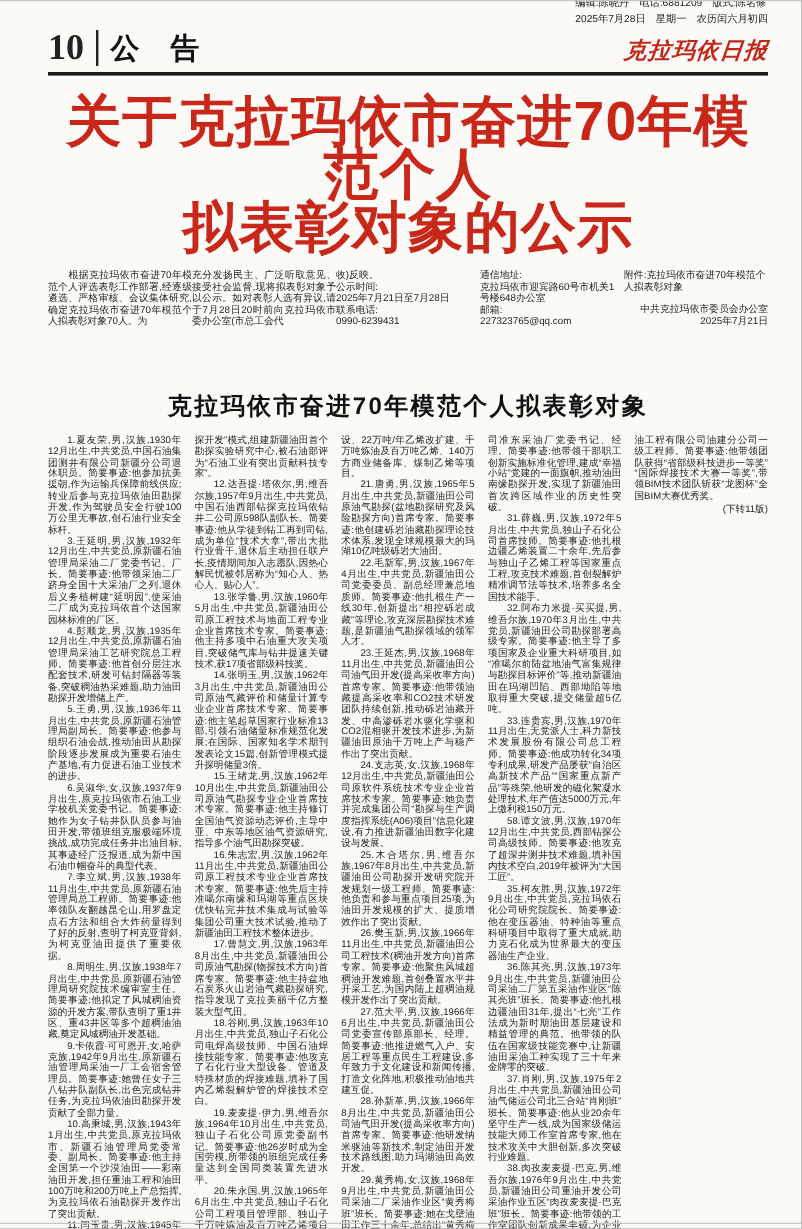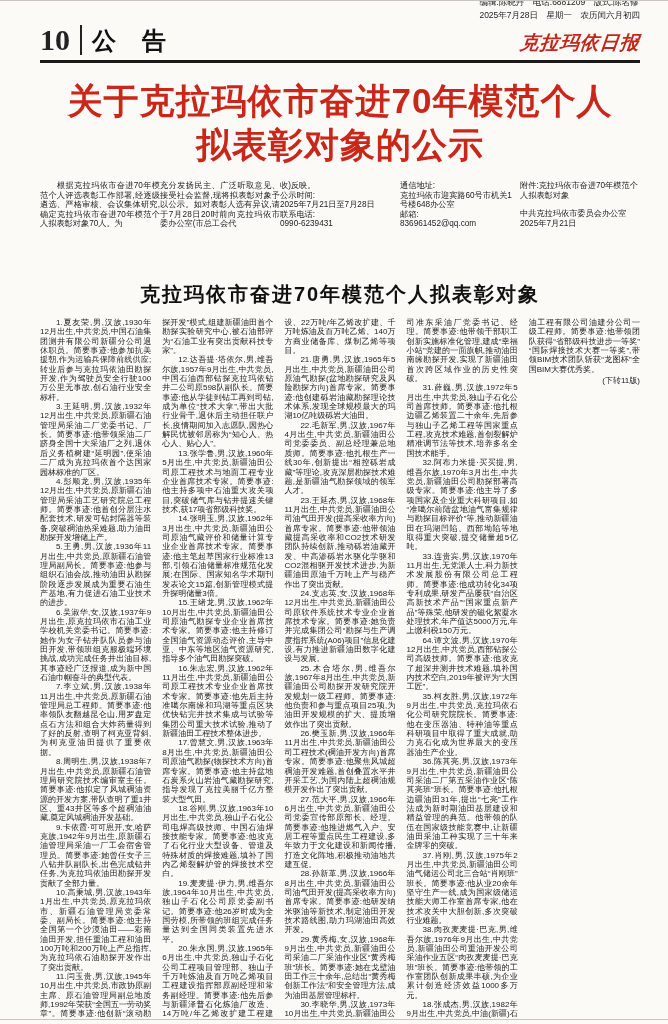--- a/index.html
+++ b/index.html
@@ -25,30 +25,30 @@
   .ph-meta{font-size:8.5px;line-height:12.5px;color:#222;text-align:left;white-space:pre-line;}
   .ph-masthead{
     font-family:"DejaVu Serif",serif;font-style:italic;font-weight:bold;
     font-size:19px;line-height:22px;color:#c2271b;transform:skewX(-6deg);
     letter-spacing:1px;white-space:nowrap;padding-bottom:2px;
   }
   .ph-rule{height:3px;background:#1a1a1a;margin-top:5px;}
   
   .title{
     margin-top:16px;text-align:center;color:#c8271a;
-    font-weight:900;font-size:35px;line-height:44px;letter-spacing:1px;
+    font-weight:900;font-size:46px;line-height:44px;letter-spacing:1px;
     font-family:"Liberation Sans",sans-serif;
   }
   
   .intro{display:flex;gap:0;margin-top:14px;height:90px;overflow:hidden;}
   .intro .col{flex:1;font-size:8.2px;line-height:9.6px;color:#222;}
   .intro .just{text-align:justify;}
   .intro .indent{text-indent:17px;}
   .intro .pre{white-space:pre-line;}
-  .sig{text-align:left;white-space:pre-line;margin-top:9px;}
+  .sig{text-align:right;white-space:pre-line;margin-top:9px;}
   
   .list-heading{
     text-align:center;font-weight:900;font-size:20px;letter-spacing:2px;
     color:#111;margin:10px 0 10px 0;font-family:"Liberation Sans",sans-serif;
   }
   .entries{
     column-count:5;column-gap:11px;height:706px;column-fill:auto;
     font-size:8px;line-height:9.35px;text-align:justify;color:#222;
   }
   .entries p{margin:0;text-indent:16px;}
@@ -81,21 +81,21 @@
     <div class="col just indent">根据克拉玛依市奋进70年模范个人评选表彰工作部署,经逐级遴选、严格审核、会议集体研究,确定克拉玛依市奋进70年模范个人拟表彰对象70人。为</div>
     <div class="col just">充分发扬民主、广泛听取意见、接受社会监督,现将拟表彰对象予以公示。如对表彰人选有异议,请于7月28日20时前向克拉玛依市委办公室(市总工会代</div>
     <div class="col pre">收)反映。
 公示时间:
 2025年7月21日至7月28日
 联系电话:
 0990-6239431</div>
     <div class="col pre">通信地址:
 克拉玛依市迎宾路60号市机关1号楼648办公室
 邮箱:
-836961452@qq.com</div>
+227323765@qq.com</div>
     <div class="col">
       <div>附件:克拉玛依市奋进70年模范个人拟表彰对象</div>
       <div class="sig">中共克拉玛依市委员会办公室
 2025年7月21日</div>
     </div>
   </div>
 
   <div class="list-heading">克拉玛依市奋进70年模范个人拟表彰对象</div>
 
   <div class="entries">
@@ -125,21 +125,21 @@
       <p>24.支志英,女,汉族,1968年12月出生,中共党员,新疆油田公司原软件系统技术专业企业首席技术专家。简要事迹:她负责并完成集团公司“勘探与生产调度指挥系统(A06)项目”信息化建设,有力推进新疆油田数字化建设与发展。</p>
       <p>25.木合塔尔,男,维吾尔族,1967年8月出生,中共党员,新疆油田公司勘探开发研究院开发规划一级工程师。简要事迹:他负责和参与重点项目25项,为油田开发规模的扩大、提质增效作出了突出贡献。</p>
       <p>26.樊玉新,男,汉族,1966年11月出生,中共党员,新疆油田公司工程技术(稠油开发方向)首席专家。简要事迹:他聚焦风城超稠油开发难题,首创叠置水平井开采工艺,为国内陆上超稠油规模开发作出了突出贡献。</p>
       <p>27.范大平,男,汉族,1966年6月出生,中共党员,新疆油田公司党委宣传部原部长、经理。简要事迹:他推进燃气入户、安居工程等重点民生工程建设,多年致力于文化建设和新闻传播,打造文化阵地,积极推动油地共建互促。</p>
       <p>28.孙新革,男,汉族,1966年8月出生,中共党员,新疆油田公司油气田开发(提高采收率方向)首席专家。简要事迹:他研发纳米驱油等新技术,制定油田开发技术路线图,助力玛湖油田高效开发。</p>
       <p>29.黄秀梅,女,汉族,1968年9月出生,中共党员,新疆油田公司采油二厂采油作业区“黄秀梅班”班长。简要事迹:她在戈壁油田工作三十余年,总结出“黄秀梅创新工作法”和安全管理方法,成为油田基层管理标杆。</p>
       <p>30.李晓华,男,汉族,1973年10月出生,中共党员,新疆油田公司准东采油厂党委书记、经理。简要事迹:他带领干部职工创新实施标准化管理,建成“幸福小站”党建的一面旗帜,推动油田南缘勘探开发,实现了新疆油田首次跨区域作业的历史性突破。</p>
       <p>31.薛巍,男,汉族,1972年5月出生,中共党员,独山子石化公司首席技师。简要事迹:他扎根边疆乙烯装置二十余年,先后参与独山子乙烯工程等国家重点工程,攻克技术难题,首创裂解炉精准调节法等技术,培养多名全国技术能手。</p>
       <p>32.阿布力米提·买买提,男,维吾尔族,1970年3月出生,中共党员,新疆油田公司勘探部署高级专家。简要事迹:他主导了多项国家及企业重大科研项目,如“准噶尔前陆盆地油气富集规律与勘探目标评价”等,推动新疆油田在玛湖凹陷、西部坳陷等地取得重大突破,提交储量超5亿吨。</p>
       <p>33.连贵宾,男,汉族,1970年11月出生,无党派人士,科力新技术发展股份有限公司总工程师。简要事迹:他成功转化34项专利成果,研发产品屡获“自治区高新技术产品”“国家重点新产品”等殊荣,他研发的磁化絮凝水处理技术,年产值达5000万元,年上缴利税150万元。</p>
-      <p>64.谭文波,男,汉族,1970年12月出生,中共党员,西部钻探公司高级技师。简要事迹:他攻克了超深井测井技术难题,填补国内技术空白,2019年被评为“大国工匠”。</p>
+      <p>58.谭文波,男,汉族,1970年12月出生,中共党员,西部钻探公司高级技师。简要事迹:他攻克了超深井测井技术难题,填补国内技术空白,2019年被评为“大国工匠”。</p>
       <p>35.柯友胜,男,汉族,1972年9月出生,中共党员,克拉玛依石化公司研究院院长。简要事迹:他在变压器油、特种油等重点科研项目中取得了重大成就,助力克石化成为世界最大的变压器油生产企业。</p>
       <p>36.陈其亮,男,汉族,1973年9月出生,中共党员,新疆油田公司采油二厂第五采油作业区“陈其亮班”班长。简要事迹:他扎根边疆油田31年,提出“七亮”工作法成为新时期油田基层建设和精益管理的典范。他带领的队伍在国家级技能竞赛中,让新疆油田采油工种实现了三十年来金牌零的突破。</p>
       <p>37.肖刚,男,汉族,1975年2月出生,中共党员,新疆油田公司油气储运公司北三合站“肖刚班”班长。简要事迹:他从业20余年坚守生产一线,成为国家级储运技能大师工作室首席专家,他在技术攻关中大胆创新,多次突破行业难题。</p>
       <p>38.肉孜麦麦提·巴克,男,维吾尔族,1976年9月出生,中共党员,新疆油田公司重油开发公司采油作业五区“肉孜麦麦提·巴克班”班长。简要事迹:他带领的工作室团队创新成果丰硕,为企业累计创造经济效益1000多万元。</p>
       <p>18.张成杰,男,汉族,1982年9月出生,中共党员,中油(新疆)石油工程有限公司油建分公司一级工程师。简要事迹:他带领团队获得“省部级科技进步一等奖”“国际焊接技术大赛一等奖”,带领BIM技术团队斩获“龙图杯”全国BIM大赛优秀奖。</p>
       <p class="cont-note">(下转11版)</p>
     </div>
 
   <div class="bottom-rule"></div>
 </div>

